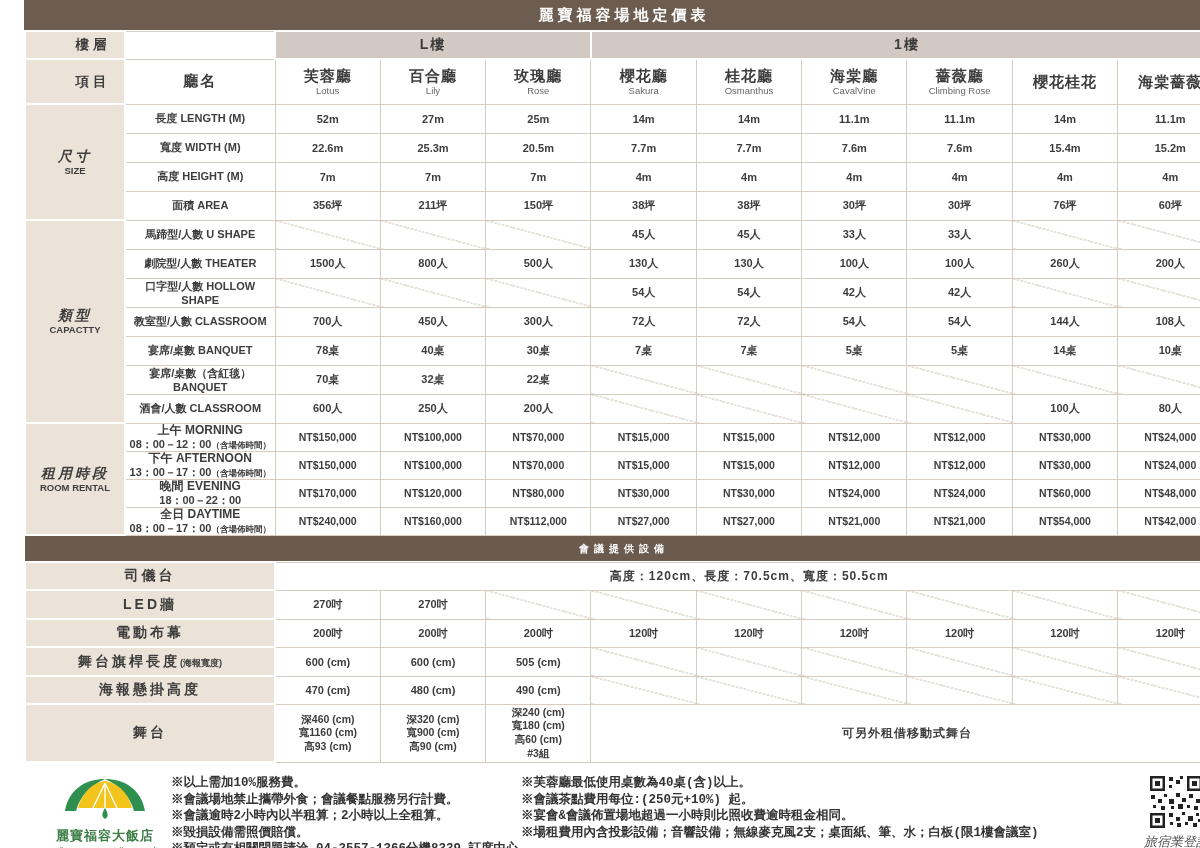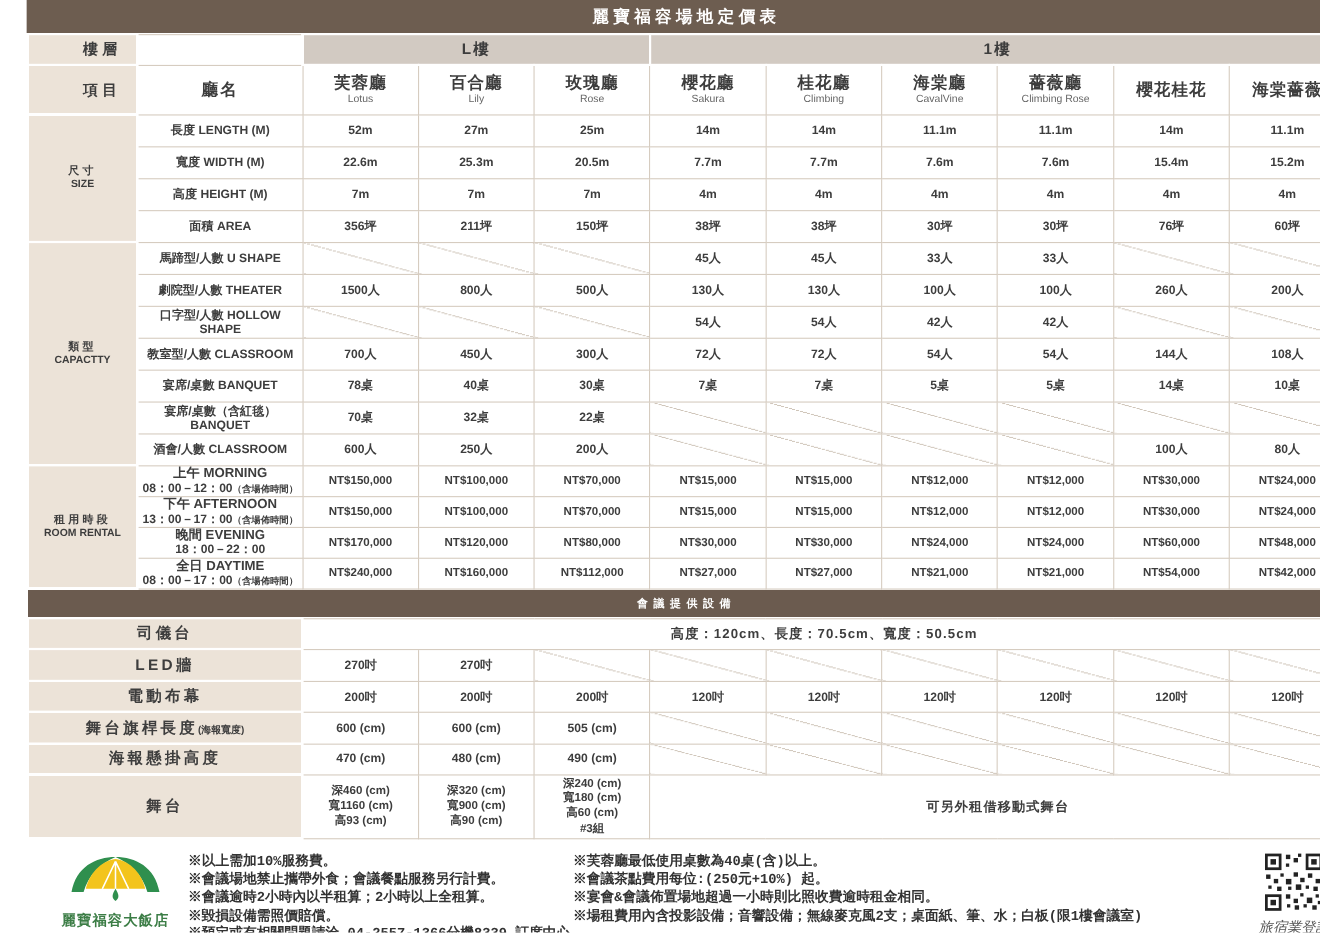--- a/index.html
+++ b/index.html
@@ -13,21 +13,21 @@
   col.c0{width:100px;} col.c1{width:150px;}
   td{border:1px solid #d6ccc0;text-align:center;vertical-align:middle;font-weight:700;
      font-size:11px;color:#3d3d3d;padding:0;overflow:hidden;background:#fff;}
   td.lbl{background:#ece3d8;border:2px solid #fff;}
   td.sec-hdr{font-size:13.5px;letter-spacing:4px;padding-left:36px;}
   td.white{background:#fff;}
   td.floor-band{background:#d2cac2;border:2px solid #fff;font-size:14px;letter-spacing:2px;}
   td.hall-hdr-lbl{font-size:15px;letter-spacing:2px;}
   .hall-zh{font-size:15px;letter-spacing:1px;line-height:1.15;}
   .hall-en{font-size:9.5px;color:#666;font-weight:400;line-height:1.1;margin-top:1px;}
-  .section-zh{font-size:10px;letter-spacing:3px;line-height:1.2;}
+  .section-zh{font-size:14px;letter-spacing:3px;line-height:1.2;font-style:italic;}
   .section-en{font-size:9.5px;letter-spacing:0;line-height:1.2;}
   td.rowlbl{font-size:11px;}
   .rl1{font-size:12px;line-height:1.15;}
   .rl2{font-size:11px;line-height:1.15;}
   .time-note{font-size:8.5px;}
   td.nt{font-size:10.5px;}
   td.slash{background-color:#fff;background-image:linear-gradient(to top right,transparent 49.3%,#cfc5b9 49.3%,#cfc5b9 50.7%,transparent 50.7%);}
   tr.band2row td{background:#6b5b4f;color:#fff;border:0;font-size:10px;letter-spacing:5px;}
   td.equip-lbl{font-size:14px;letter-spacing:3px;}
   .small{font-size:9px;letter-spacing:0;}
@@ -82,21 +82,21 @@
           <td>
             <div class="hall-zh">玫瑰廳</div>
             <div class="hall-en">Rose</div>
           </td>
           <td>
             <div class="hall-zh">櫻花廳</div>
             <div class="hall-en">Sakura</div>
           </td>
           <td>
             <div class="hall-zh">桂花廳</div>
-            <div class="hall-en">Climbing</div>
+            <div class="hall-en">Osmanthus</div>
           </td>
           <td>
             <div class="hall-zh">海棠廳</div>
             <div class="hall-en">CavalVine</div>
           </td>
           <td>
             <div class="hall-zh">薔薇廳</div>
             <div class="hall-en">Climbing Rose</div>
           </td>
           <td>

